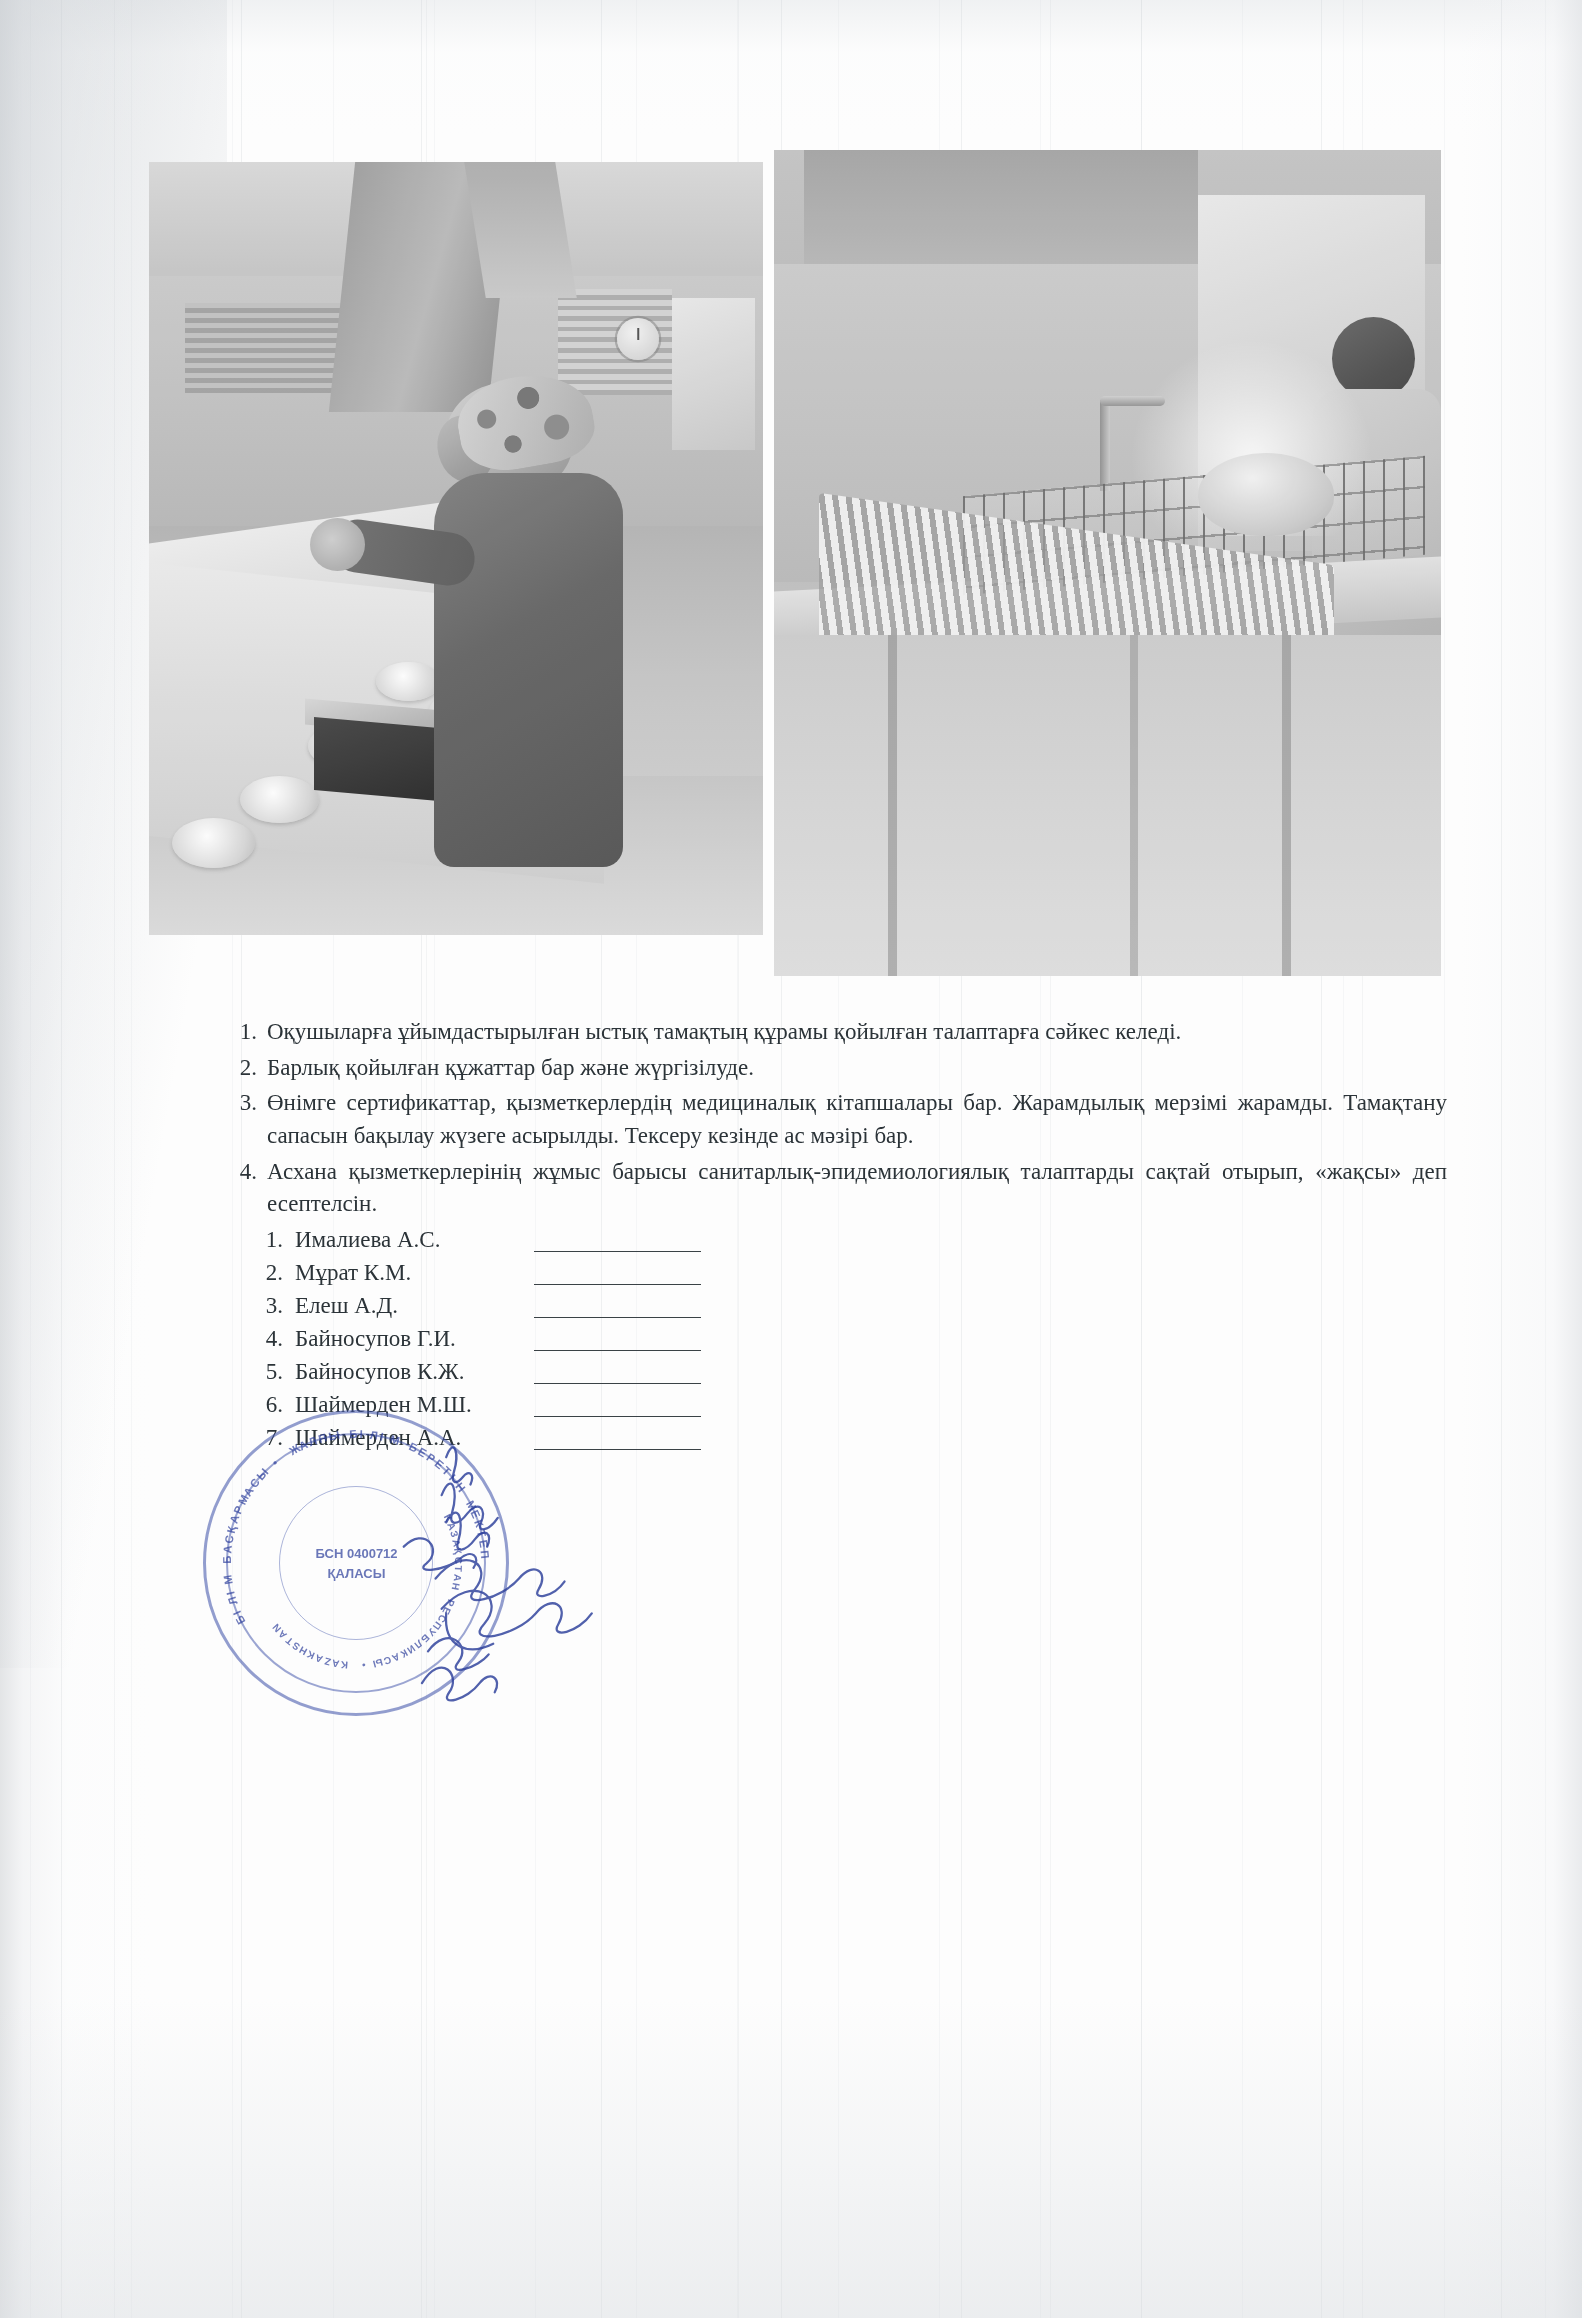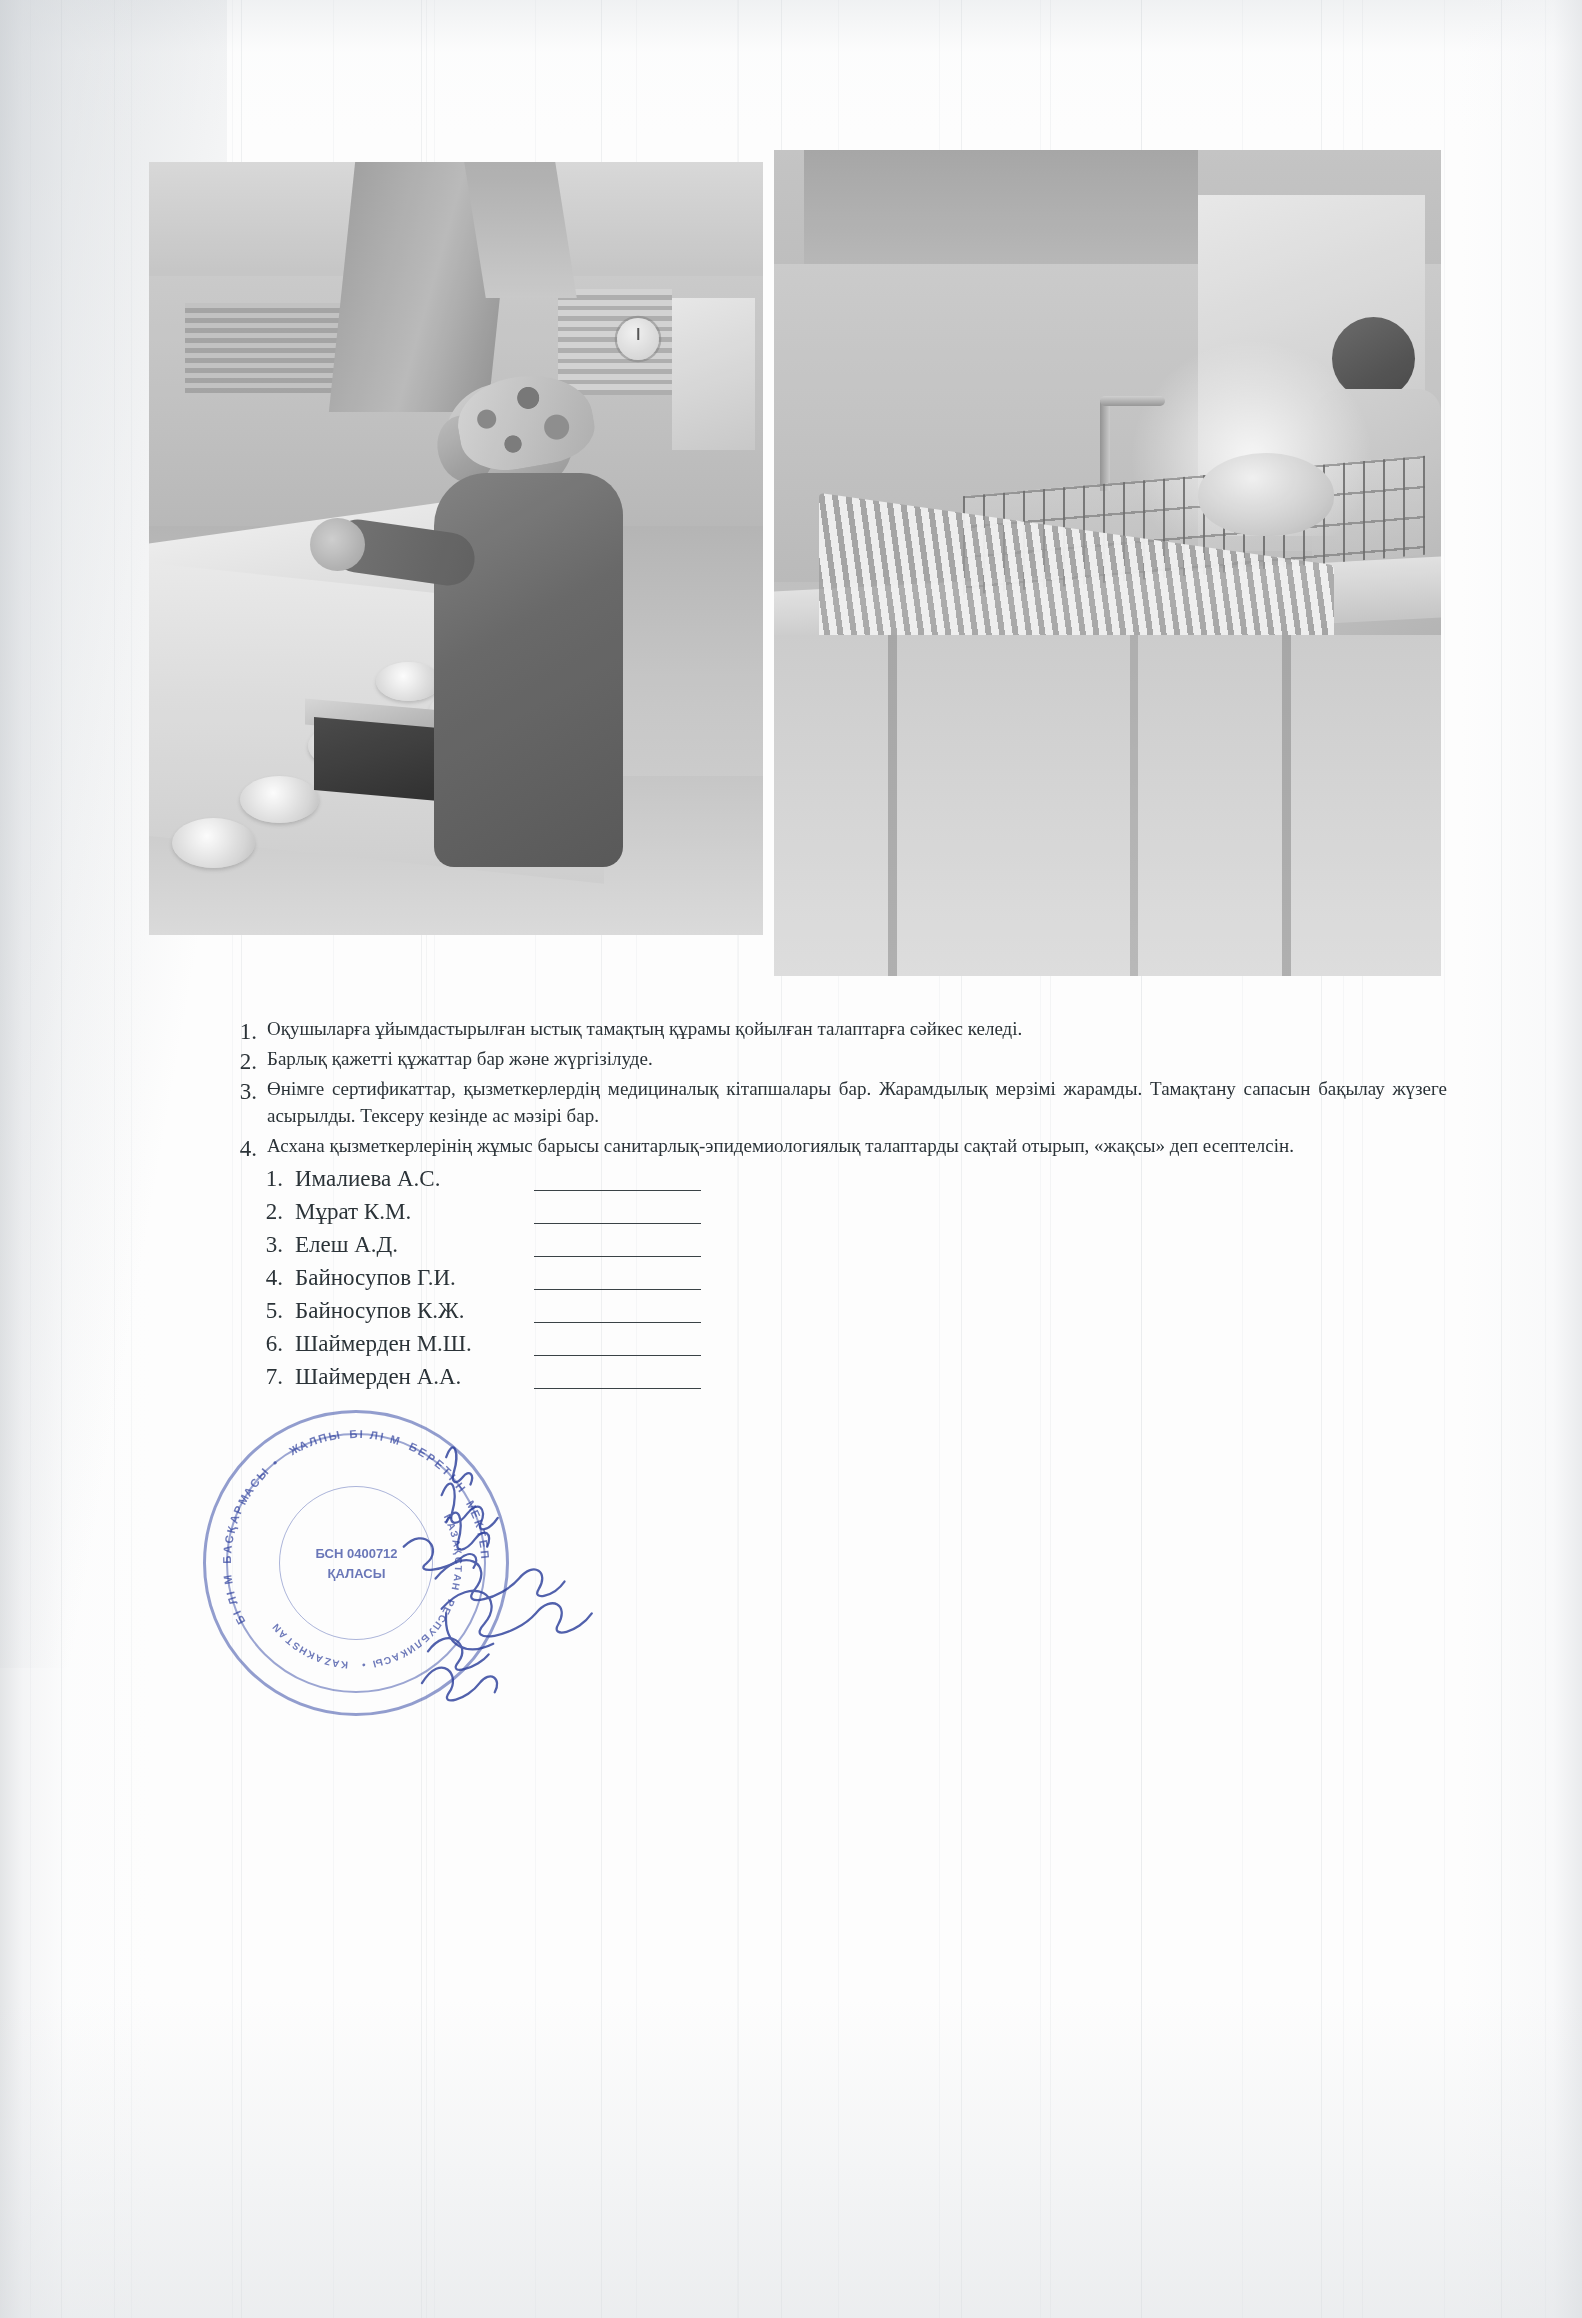--- a/index.html
+++ b/index.html
@@ -303,21 +303,21 @@
   }
   ol.conclusions {
     margin: 0;
     padding: 0 0 0 76px;
     list-style: none;
     counter-reset: item;
   }
   ol.conclusions li {
     counter-increment: item;
     position: relative;
-    font-size: 19px;
+    font-size: 23px;
     line-height: 1.42;
     text-align: justify;
     margin-bottom: 3px;
     padding-left: 42px;
   }
   ol.conclusions li:before {
     content: counter(item) ".";
     position: absolute;
     left: 0;
     top: 0;
@@ -481,21 +481,21 @@
       <div class="ph-r-bowlstack"></div>
       <div class="ph-r-plates"></div>
       <div class="ph-r-legs"></div>
     </div>
   </div>
 
   <div class="doc-text">
 
     <ol class="conclusions">
       <li>Оқушыларға ұйымдастырылған ыстық тамақтың құрамы қойылған талаптарға сәйкес келеді.</li>
-      <li>Барлық қажетті құжаттар бар және жүргізілуде.</li>
+      <li>Барлық қойылған құжаттар бар және жүргізілуде.</li>
       <li>Өнімге сертификаттар, қызметкерлердің медициналық кітапшалары бар. Жарамдылық мерзімі жарамды. Тамақтану сапасын бақылау жүзеге асырылды. Тексеру кезінде ас мәзірі бар.</li>
       <li>Асхана қызметкерлерінің жұмыс барысы санитарлық-эпидемиологиялық талаптарды сақтай отырып, «жақсы» деп есептелсін.</li>
     </ol>
 
 
     <ol class="members">
       <li><span>Ималиева А.С.</span><span class="sig-line"></span></li>
       <li><span>Мұрат К.М.</span><span class="sig-line"></span></li>
       <li><span>Елеш А.Д.</span><span class="sig-line"></span></li>
       <li><span>Байносупов Г.И.</span><span class="sig-line"></span></li>

